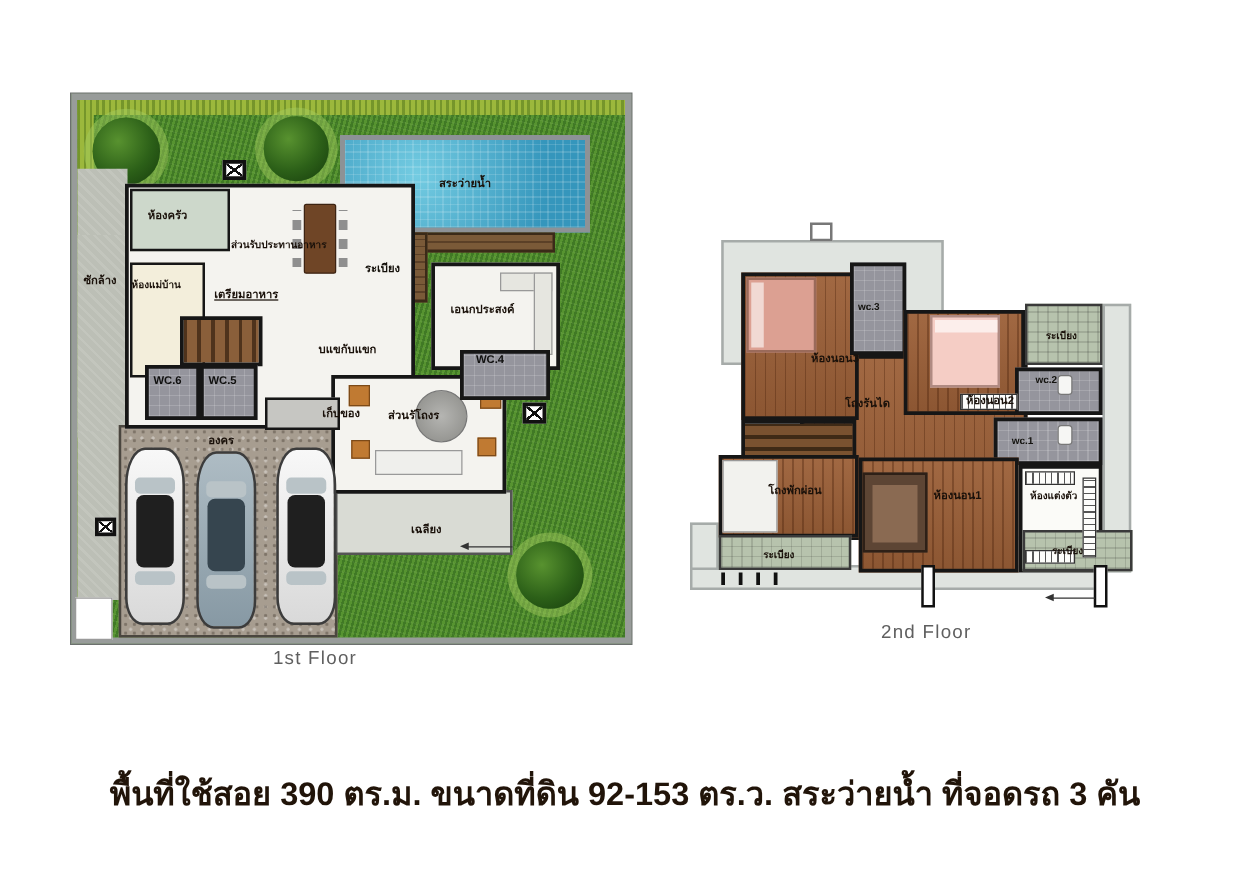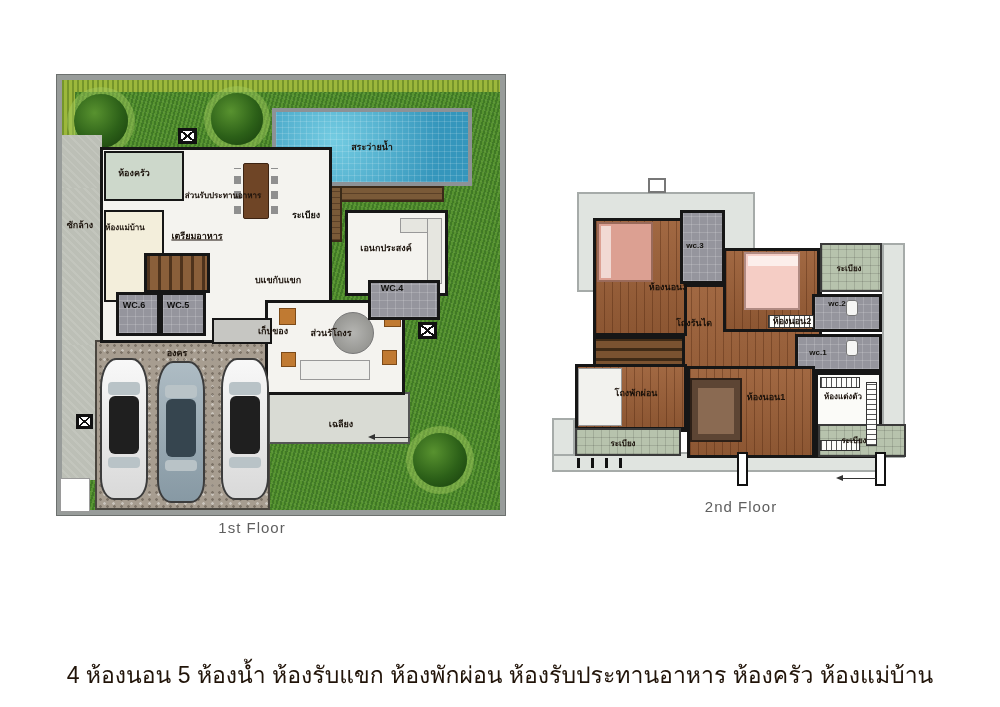--- a/index.html
+++ b/index.html
@@ -210,15 +210,15 @@
   <span class="lbl sm" style="left:837px;top:304px;color:#14130f;">wc.2</span>
   <span class="lbl" style="left:694px;top:323px;">โถงรันได</span>
   <span class="lbl sm" style="left:818px;top:353px;color:#14130f;">wc.1</span>
   <span class="lbl" style="left:636px;top:393px;">โถงพักผ่อน</span>
   <span class="lbl" style="left:766px;top:397px;">ห้องนอน1</span>
   <span class="lbl sm" style="left:843px;top:397px;">ห้องแต่งตัว</span>
   <span class="lbl sm" style="left:623px;top:444px;">ระเบียง</span>
   <span class="lbl sm" style="left:854px;top:441px;">ระเบียง</span>
   <span class="cap" style="left:741px;top:506px;">2nd Floor</span>
 
-  <div class="desc desc2" style="top:657px;">4 ห้องนอน 5 ห้องน้ำ  ห้องรับแขก ห้องพักผ่อน ห้องรับประทานอาหาร ห้องครัว ห้องแม่บ้าน</div>
+  <div class="desc desc1" style="top:614px;">พื้นที่ใช้สอย 390 ตร.ม. ขนาดที่ดิน 92-153 ตร.ว.  สระว่ายน้ำ ที่จอดรถ 3 คัน</div>
 
 </div>
 
 </body></html>

